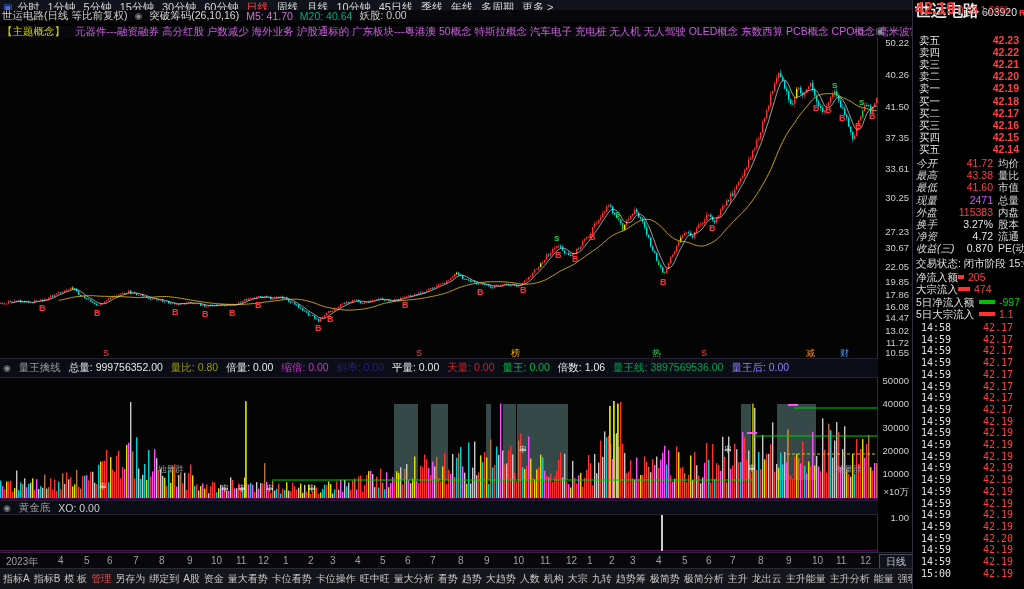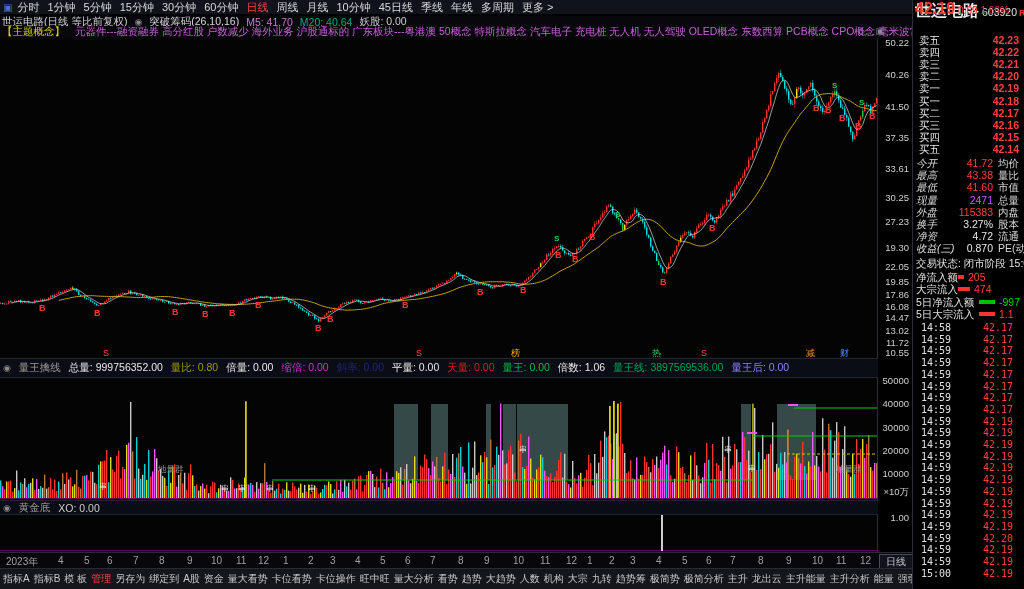--- a/index.html
+++ b/index.html
@@ -7,21 +7,21 @@
        font-family:"Liberation Sans","DejaVu Sans",sans-serif;cursor:default;}
   
   #top-bar{position:absolute;left:0;top:0;width:912px;height:14px;background:#10121c;
            display:flex;align-items:center;white-space:nowrap;}
   #win-icon{color:#4a6cd4;font-size:10px;margin:0 5px 0 3px;}
   #periods{display:flex;gap:8px;font-size:11px;color:#d8d8d8;}
   #periods .p.active{color:#ff4040;}
   #top-right{position:absolute;right:6px;top:0;height:14px;display:flex;gap:8px;
              align-items:center;font-size:11px;color:#d8d8d8;}
   
-  #row2{position:absolute;left:0;top:16px;width:912px;height:12px;background:#07070c;
+  #row2{position:absolute;left:0;top:10px;width:912px;height:12px;background:#07070c;
         display:flex;gap:7px;align-items:center;font-size:10.5px;white-space:nowrap;padding-left:2px;text-decoration:underline;}
   
   #concept-bar{position:absolute;left:0;top:26px;width:912px;height:12px;background:#07070c;
         display:flex;gap:10px;align-items:center;font-size:10.5px;white-space:nowrap;
         padding-left:2px;overflow:hidden;}
   #concept-icons{position:absolute;left:858px;top:26px;font-size:9px;color:#8a8a9a;letter-spacing:4px;}
   
   #chart-svg{position:absolute;left:0;top:38px;}
   
   .ind-hdr{position:absolute;left:0;width:878px;background:#0b0d16;display:flex;gap:8px;
@@ -1523,22 +1523,22 @@
       <span style="color:#cccccc">XO: 0.00</span>
     </div>
 
   <div id="axis-labels">
       <span class="ax-label" style="top:37px">50.22</span>
       <span class="ax-label" style="top:69px">40.26</span>
       <span class="ax-label" style="top:101px">41.50</span>
       <span class="ax-label" style="top:132px">37.35</span>
       <span class="ax-label" style="top:163px">33.61</span>
       <span class="ax-label" style="top:192px">30.25</span>
-      <span class="ax-label" style="top:216px">27.23</span>
-      <span class="ax-label" style="top:242px">19.30</span>
+      <span class="ax-label" style="top:226px">27.23</span>
+      <span class="ax-label" style="top:242px">30.67</span>
       <span class="ax-label" style="top:261px">22.05</span>
       <span class="ax-label" style="top:276px">19.85</span>
       <span class="ax-label" style="top:289px">17.86</span>
       <span class="ax-label" style="top:301px">16.08</span>
       <span class="ax-label" style="top:312px">14.47</span>
       <span class="ax-label" style="top:325px">13.02</span>
       <span class="ax-label" style="top:337px">11.72</span>
       <span class="ax-label" style="top:347px">10.55</span>
       <span class="ax-label" style="top:375px">50000</span>
       <span class="ax-label" style="top:398px">40000</span>

